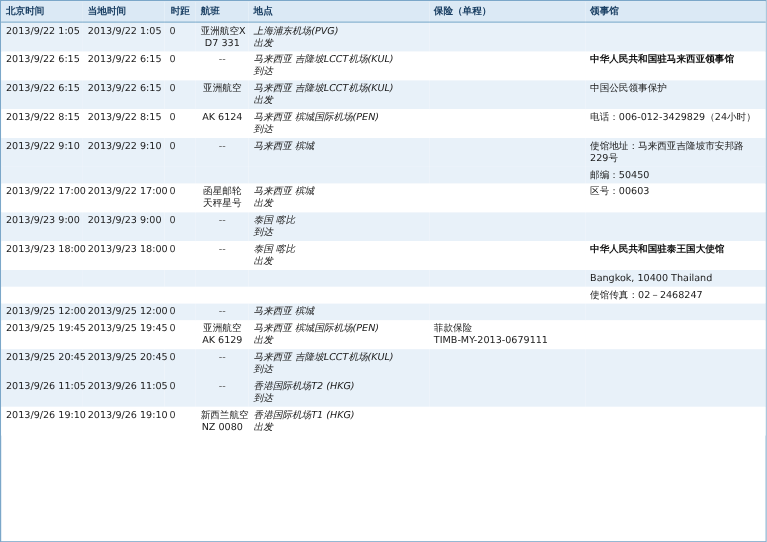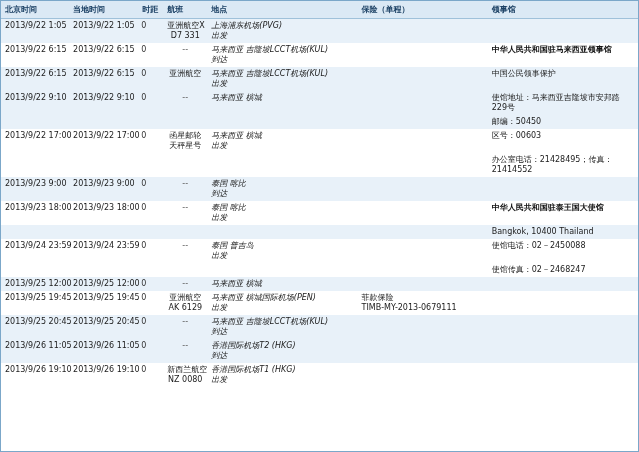--- a/index.html
+++ b/index.html
@@ -140,20 +140,36 @@
           </td>
           <td class="place">
             <span class="sub">马来西亚 吉隆坡LCCT机场(KUL)</span>
             <span class="sub">出发</span>
           </td>
           <td class="ins"></td>
           <td class="cons">
             <span class="sub">中国公民领事保护</span>
           </td>
         </tr>
+        <tr class="plain">
+          <td class="time">2013/9/22 8:15</td>
+          <td class="time">2013/9/22 8:15</td>
+          <td class="dur">0</td>
+          <td class="flight">
+            <span class="sub">AK 6124</span>
+          </td>
+          <td class="place">
+            <span class="sub">马来西亚 槟城国际机场(PEN)</span>
+            <span class="sub">到达</span>
+          </td>
+          <td class="ins"></td>
+          <td class="cons">
+            <span class="sub">电话：006-012-3429829（24小时）</span>
+          </td>
+        </tr>
         <tr class="alt">
           <td class="time">2013/9/22 9:10</td>
           <td class="time">2013/9/22 9:10</td>
           <td class="dur">0</td>
           <td class="flight">
             <span class="sub dash">--</span>
           </td>
           <td class="place">
             <span class="sub">马来西亚 槟城</span>
           </td>
@@ -183,86 +199,59 @@
           </td>
           <td class="place">
             <span class="sub">马来西亚 槟城</span>
             <span class="sub">出发</span>
           </td>
           <td class="ins"></td>
           <td class="cons">
             <span class="sub">区号：00603</span>
           </td>
         </tr>
-        <tr class="plain">
+        <tr class="alt">
+          <td class="time">2013/9/23 9:00</td>
+          <td class="time">2013/9/23 9:00</td>
+          <td class="dur">0</td>
+          <td class="flight">
+            <span class="sub dash">--</span>
+          </td>
+          <td class="place">
+            <span class="sub">泰国 喀比</span>
+            <span class="sub">到达</span>
+          </td>
+          <td class="ins"></td>
+          <td class="cons"></td>
+        </tr>
+        <tr class="plain">
+          <td class="time">2013/9/23 18:00</td>
+          <td class="time">2013/9/23 18:00</td>
+          <td class="dur">0</td>
+          <td class="flight">
+            <span class="sub dash">--</span>
+          </td>
+          <td class="place">
+            <span class="sub">泰国 喀比</span>
+            <span class="sub">出发</span>
+          </td>
+          <td class="ins"></td>
+          <td class="cons">
+            <span class="sub consul-title">中华人民共和国驻泰王国大使馆</span>
+          </td>
+        </tr>
+        <tr class="alt">
           <td class="time"></td>
           <td class="time"></td>
           <td class="dur"></td>
           <td class="flight"></td>
           <td class="place"></td>
           <td class="ins"></td>
           <td class="cons">
-            <span class="sub">办公室电话：21428495；传真：21414552</span>
-          </td>
-        </tr>
-        <tr class="alt">
-          <td class="time">2013/9/23 9:00</td>
-          <td class="time">2013/9/23 9:00</td>
-          <td class="dur">0</td>
-          <td class="flight">
-            <span class="sub dash">--</span>
-          </td>
-          <td class="place">
-            <span class="sub">泰国 喀比</span>
-            <span class="sub">到达</span>
-          </td>
-          <td class="ins"></td>
-          <td class="cons"></td>
-        </tr>
-        <tr class="plain">
-          <td class="time">2013/9/23 18:00</td>
-          <td class="time">2013/9/23 18:00</td>
-          <td class="dur">0</td>
-          <td class="flight">
-            <span class="sub dash">--</span>
-          </td>
-          <td class="place">
-            <span class="sub">泰国 喀比</span>
-            <span class="sub">出发</span>
-          </td>
-          <td class="ins"></td>
-          <td class="cons">
-            <span class="sub consul-title">中华人民共和国驻泰王国大使馆</span>
-          </td>
-        </tr>
-        <tr class="alt">
-          <td class="time"></td>
-          <td class="time"></td>
-          <td class="dur"></td>
-          <td class="flight"></td>
-          <td class="place"></td>
-          <td class="ins"></td>
-          <td class="cons">
             <span class="sub">Bangkok, 10400 Thailand</span>
-          </td>
-        </tr>
-        <tr class="plain">
-          <td class="time">2013/9/24 23:59</td>
-          <td class="time">2013/9/24 23:59</td>
-          <td class="dur">0</td>
-          <td class="flight">
-            <span class="sub dash">--</span>
-          </td>
-          <td class="place">
-            <span class="sub">泰国 普吉岛</span>
-            <span class="sub">出发</span>
-          </td>
-          <td class="ins"></td>
-          <td class="cons">
-            <span class="sub">使馆电话：02－2450088</span>
           </td>
         </tr>
         <tr class="plain">
           <td class="time"></td>
           <td class="time"></td>
           <td class="dur"></td>
           <td class="flight"></td>
           <td class="place"></td>
           <td class="ins"></td>
           <td class="cons">

